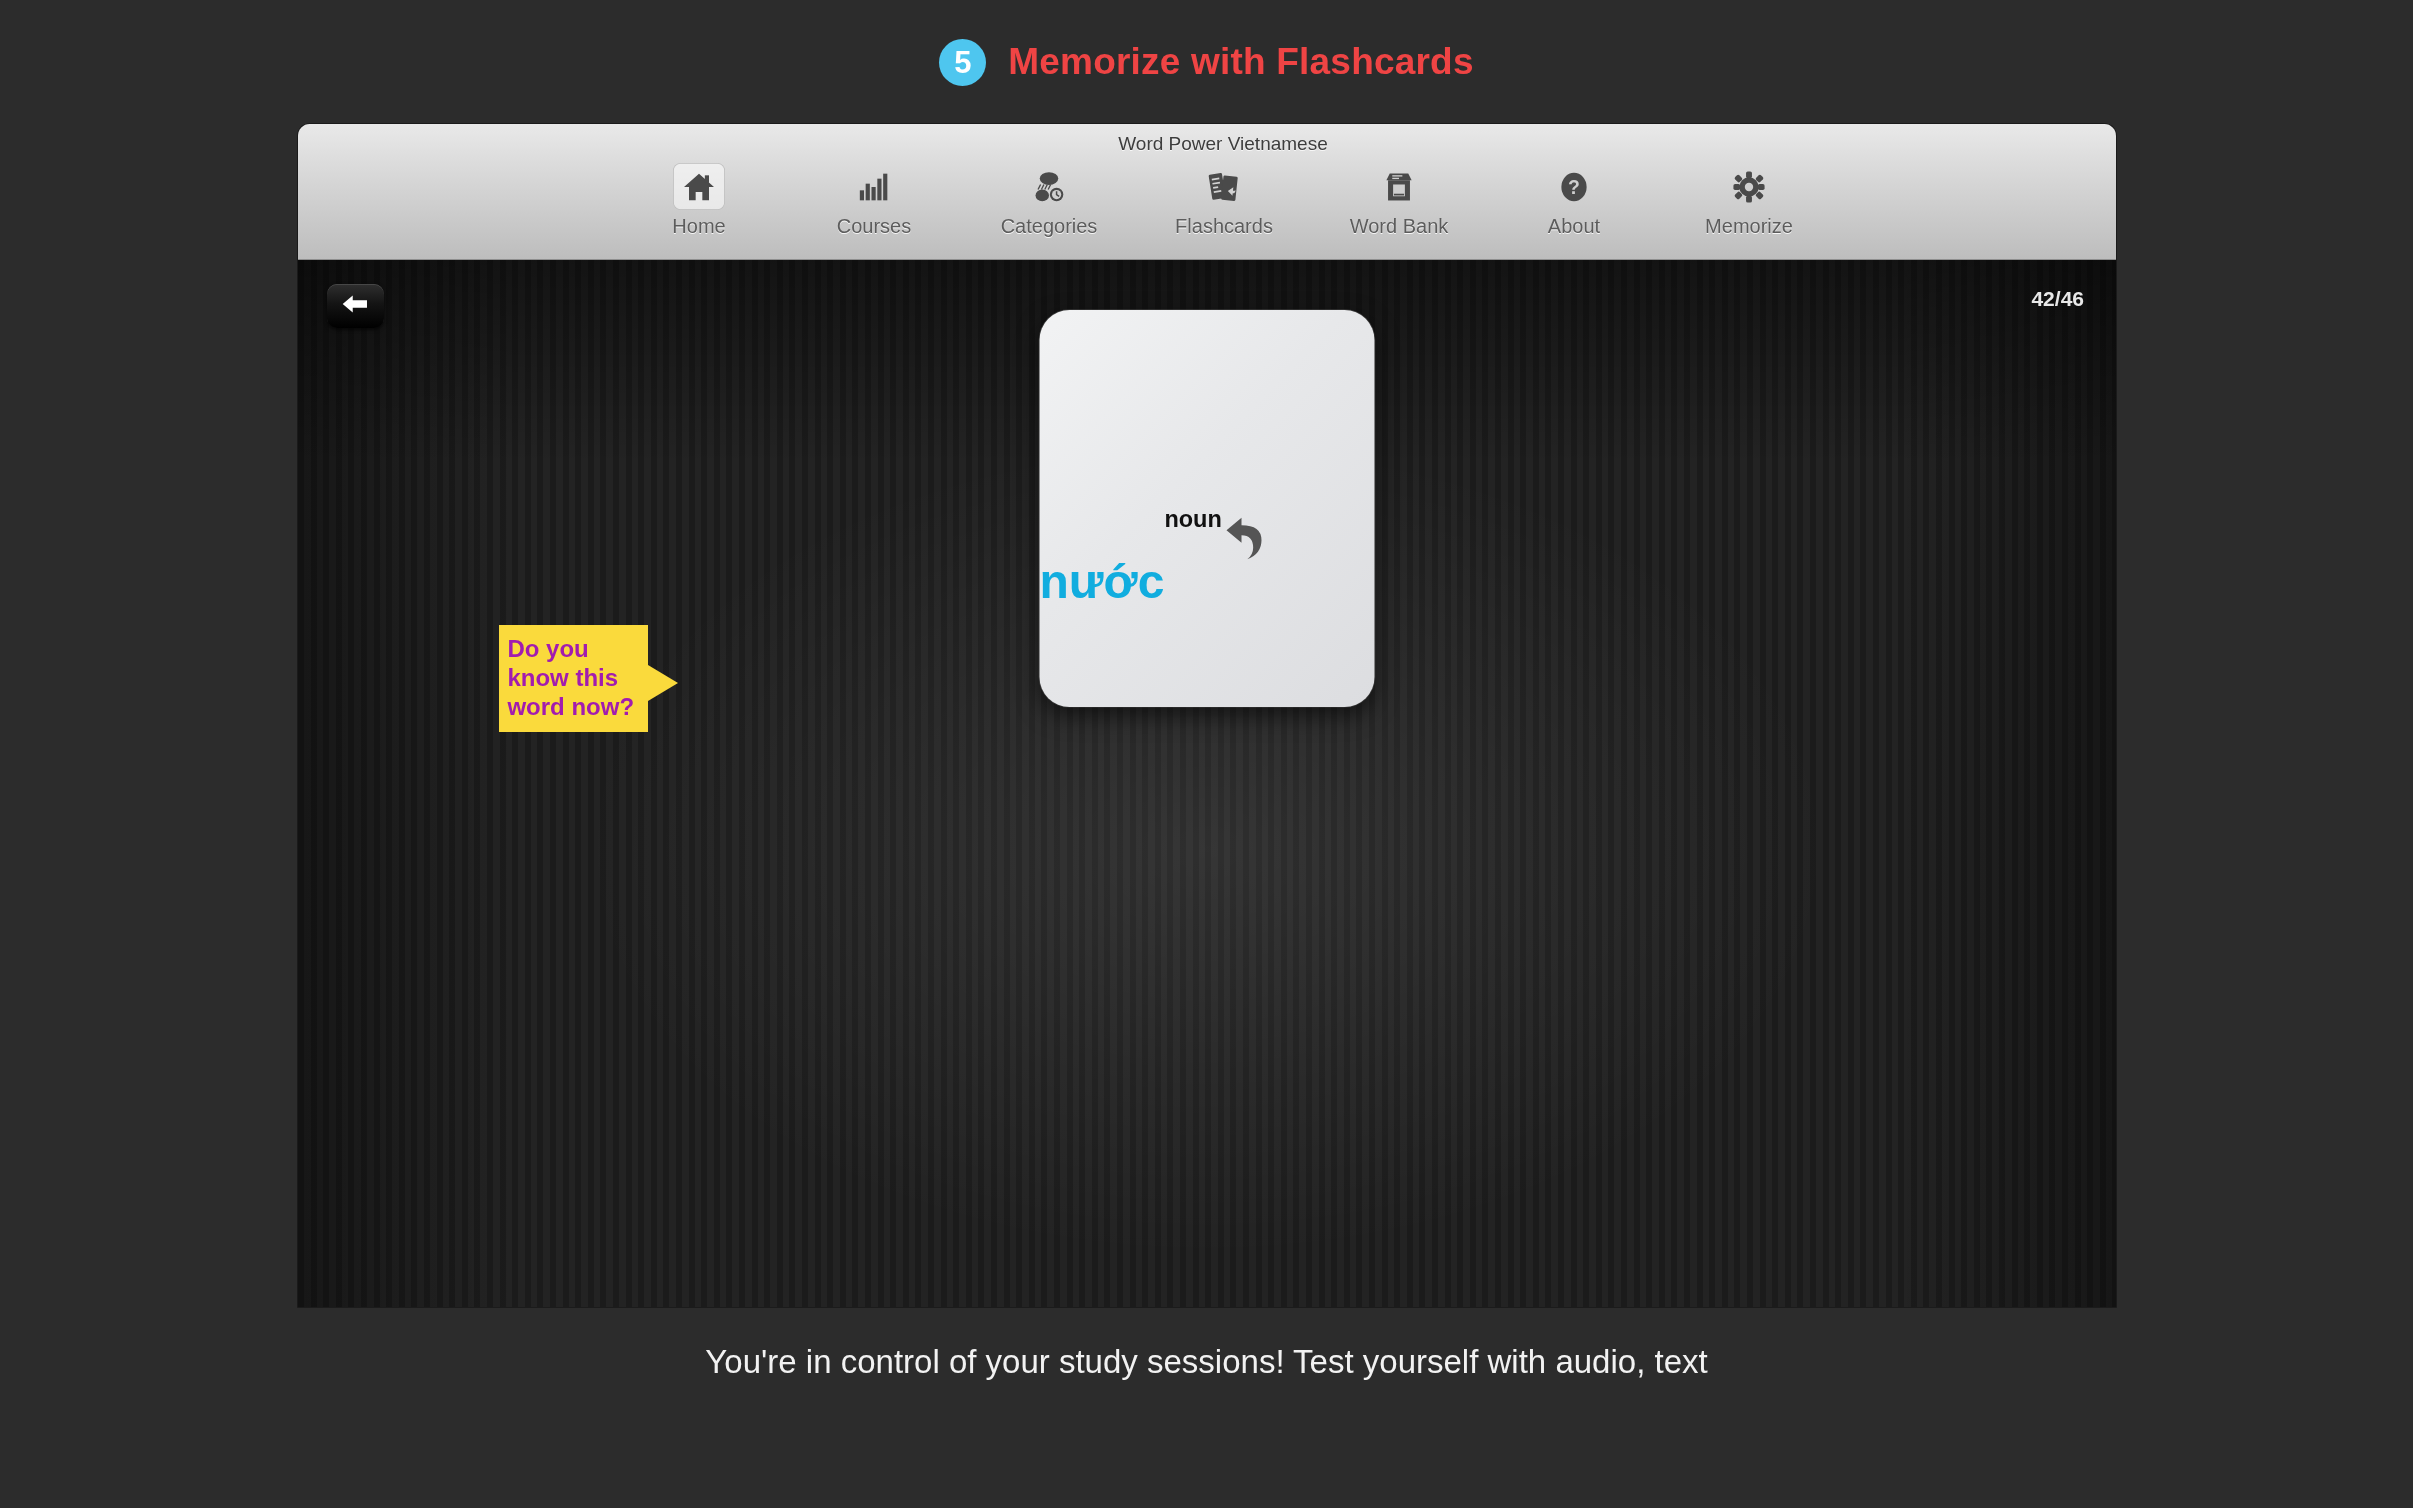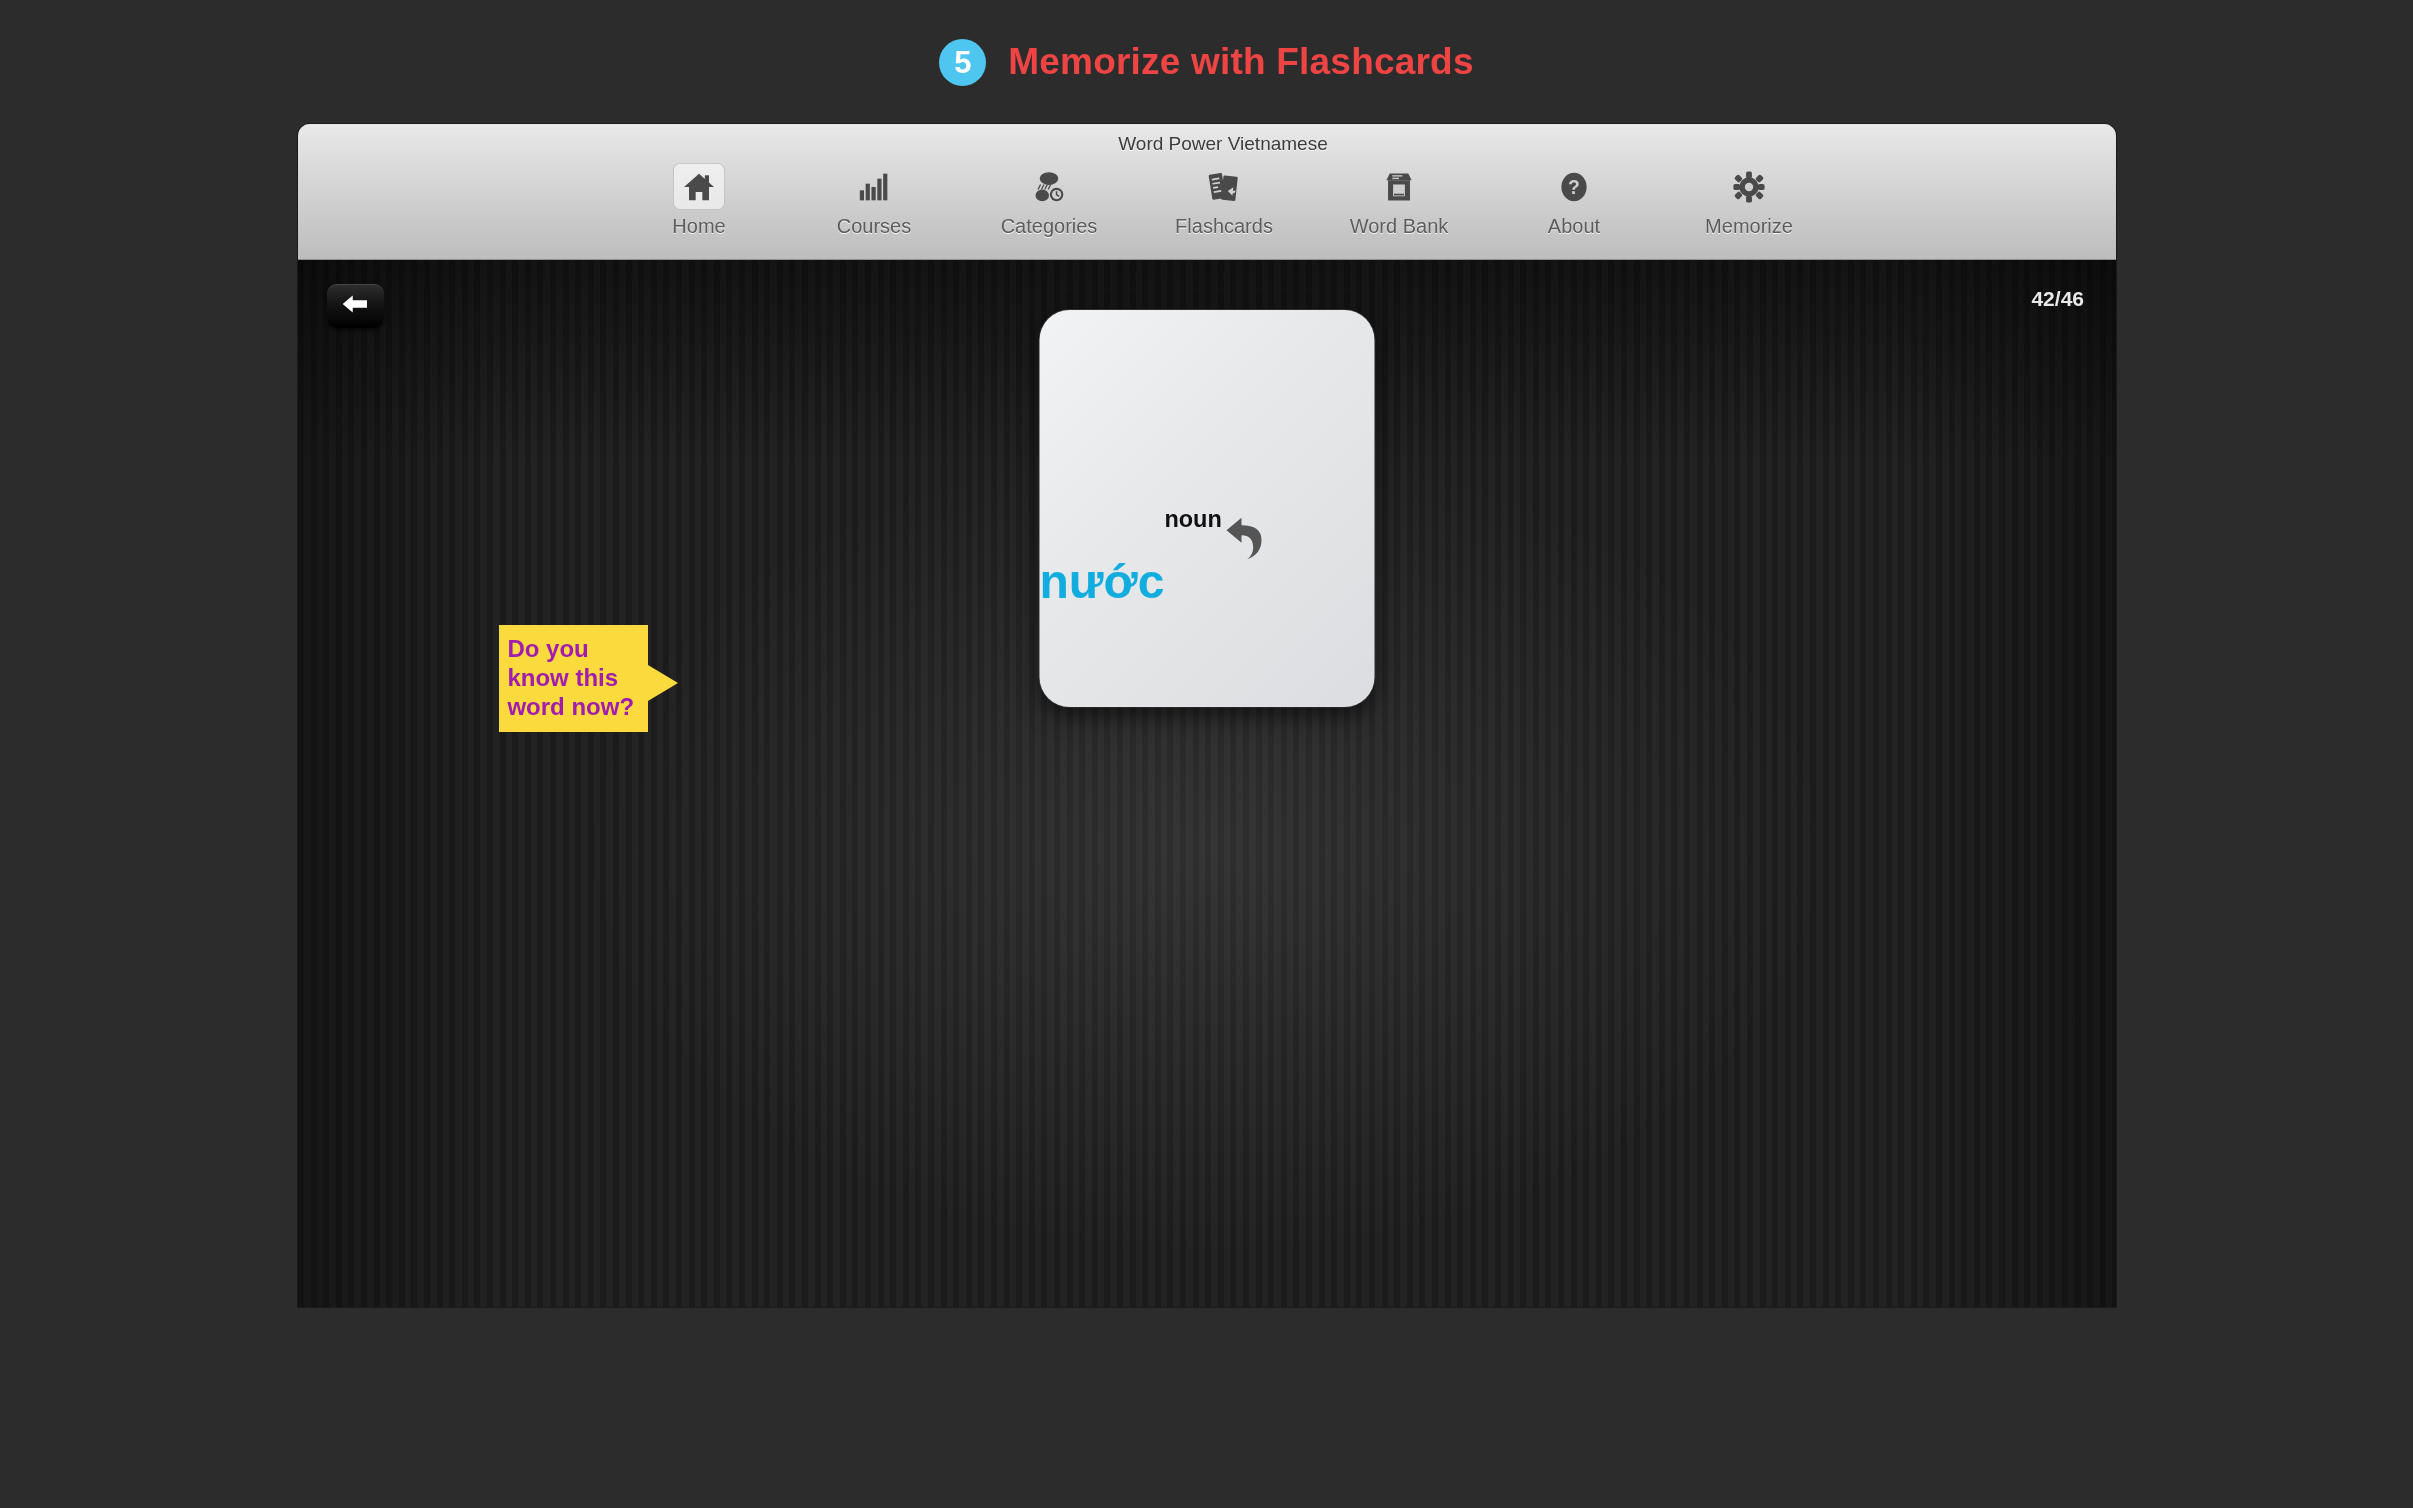--- a/index.html
+++ b/index.html
@@ -365,14 +365,15 @@
         <svg width="50" height="49" viewBox="0 0 60 58">
           <path fill="#555555" d="M24 4 L6 19 L24 34 L24 25 Q38 25 38 40 Q38 48 31 54 Q48 47 48 31 Q48 13 24 13 Z"></path>
         </svg>
       </div>
     </div>
 
   </div>
 </div>
 
 <div class="caption">
+  <div>You're in control of your study sessions! Test yourself with audio, text</div>
 </div>
 
 
 </body></html>

